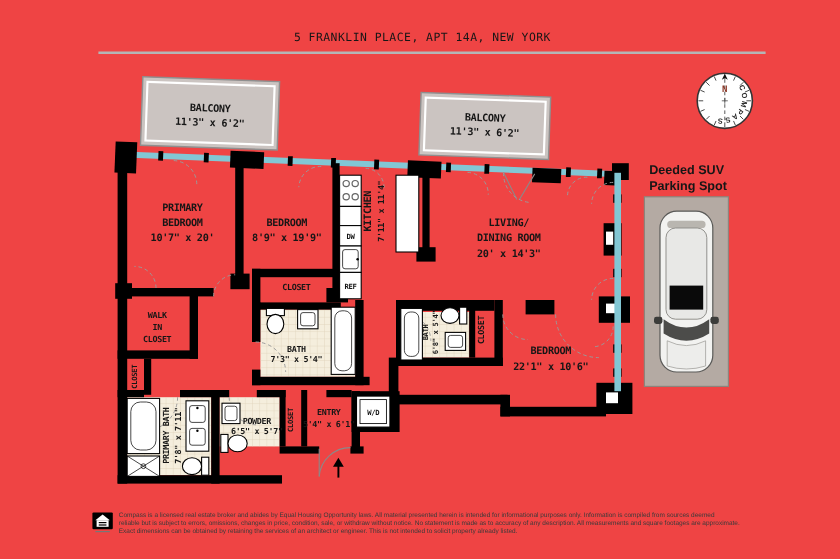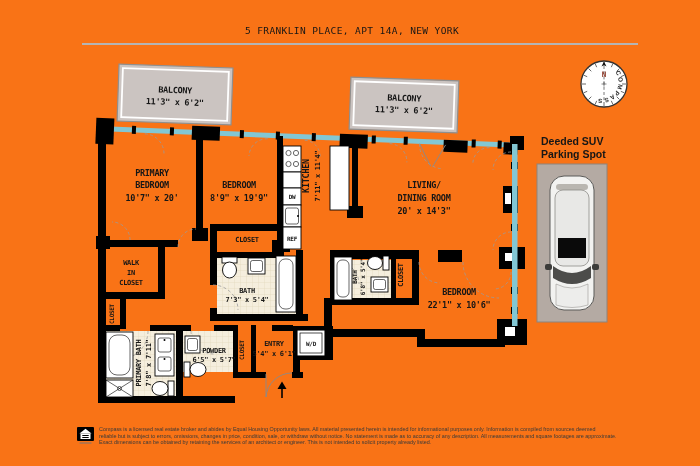--- a/index.html
+++ b/index.html
@@ -1,16 +1,16 @@
 <!DOCTYPE html>
 <html><head>
 <meta charset="utf-8">
 <style>
   html,body{margin:0;padding:0;background:#fff;}
-  .page{position:relative;width:700px;height:466px;background:#f97316;overflow:hidden;
+  .page{position:relative;width:700px;height:466px;background:#ef4444;overflow:hidden;
         font-family:"DejaVu Sans Mono", monospace;}
   svg text{fill:#161616;}
   .t-title{font-family:"DejaVu Sans Mono",monospace;font-size:9.5px;letter-spacing:0.4px;}
   .t-room{font-family:"DejaVu Sans Mono",monospace;font-weight:bold;font-size:8.5px;letter-spacing:-0.3px;}
   .t-small{font-family:"DejaVu Sans Mono",monospace;font-weight:bold;font-size:7px;letter-spacing:-0.3px;}
   .t-tiny{font-family:"DejaVu Sans Mono",monospace;font-weight:bold;font-size:6px;letter-spacing:-0.3px;}
   .t-sans-b{font-family:"Liberation Sans",sans-serif;font-weight:bold;font-size:10.5px;}
   .t-disc{font-family:"Liberation Sans",sans-serif;font-size:5.4px;fill:#3a3a3a;}
   .t-compass{font-family:"Liberation Sans",sans-serif;font-weight:bold;font-size:6.2px;letter-spacing:1.5px;fill:#2b2b2b;}
   .wall{fill:#000;}

